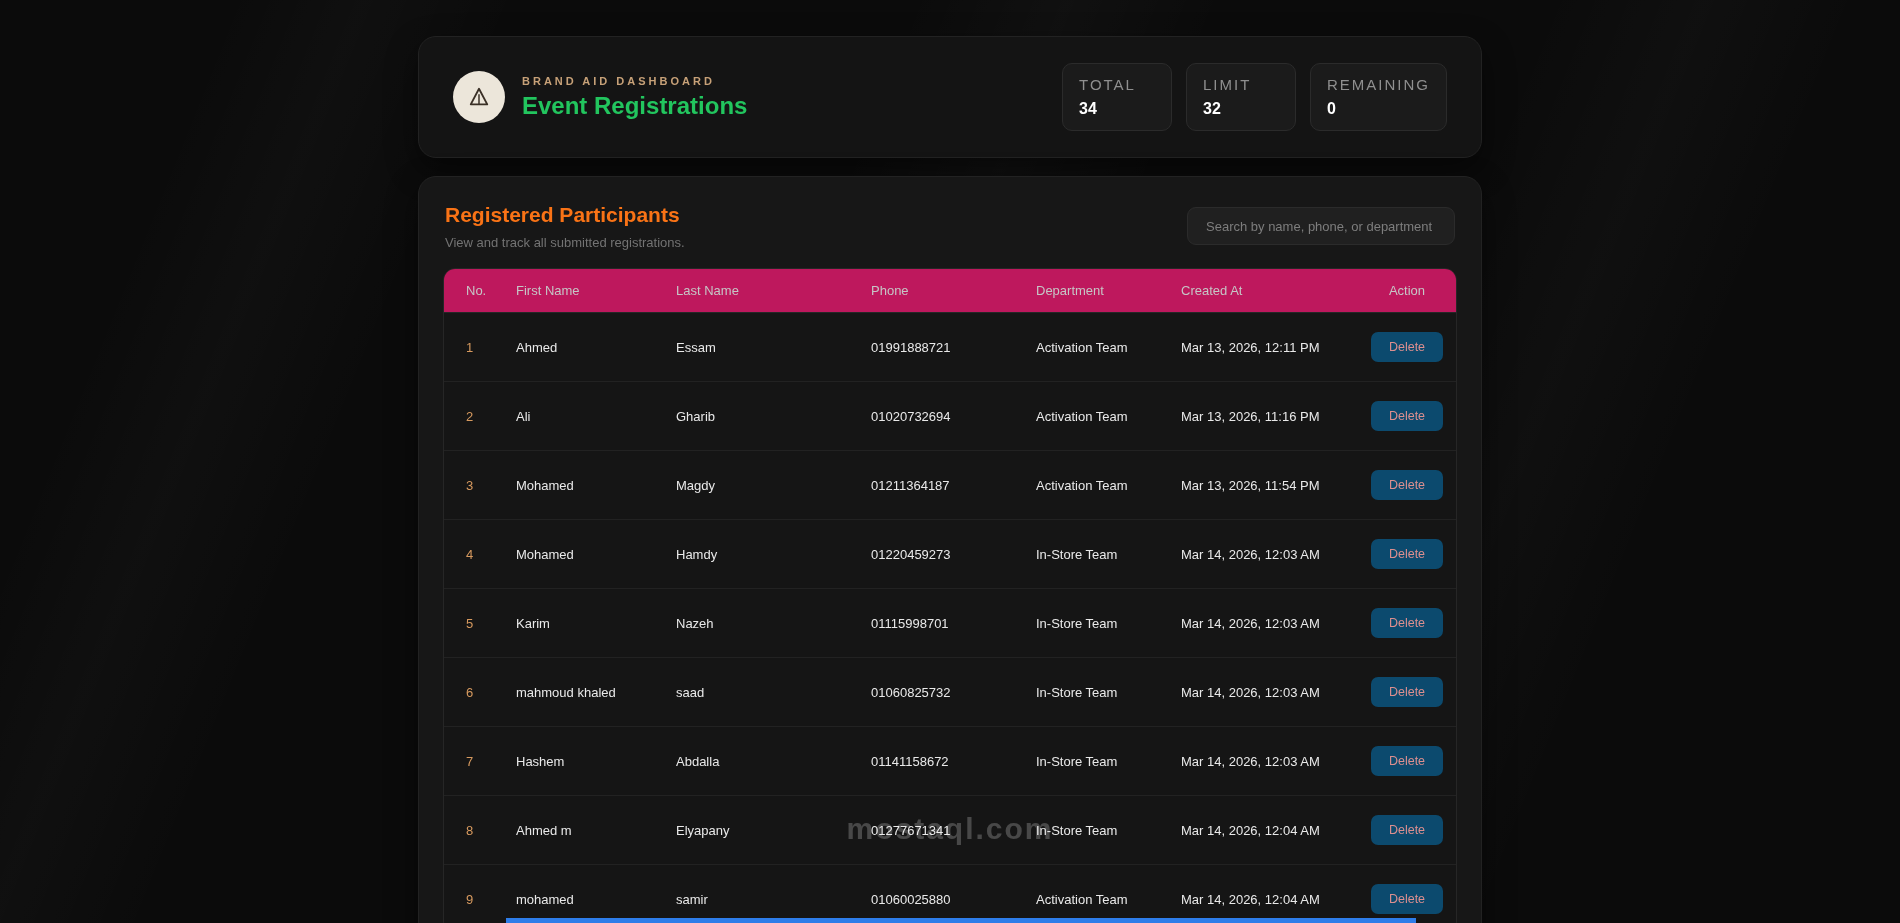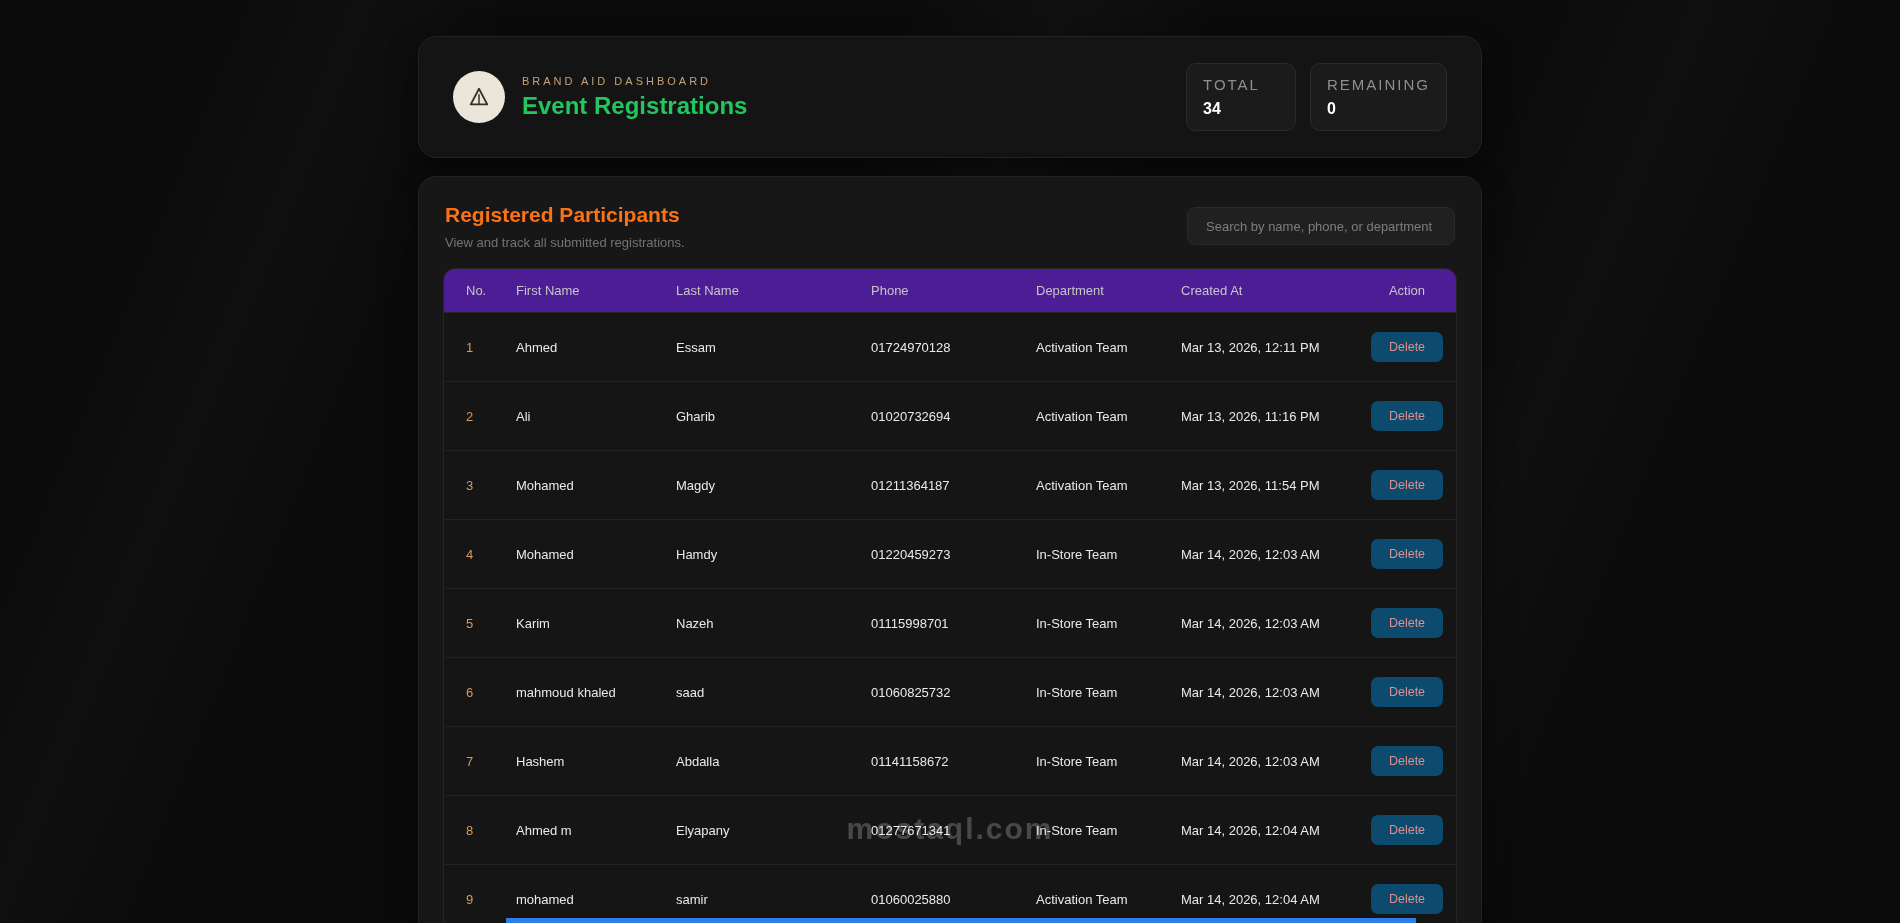--- a/index.html
+++ b/index.html
@@ -33,21 +33,21 @@
     box-shadow: 0 12px 32px rgba(0,0,0,0.45);
   }
   .brand-group { display: flex; align-items: center; gap: 17px; }
   .logo-circle {
     width: 52px; height: 52px; border-radius: 50%;
     background: #ece6da;
     display: flex; align-items: center; justify-content: center;
     flex-shrink: 0;
   }
   .brand-label {
-    color: #c7a178; font-size: 11px; font-weight: normal;
+    color: #c7a178; font-size: 11px; font-weight: bold;
     letter-spacing: 3px; margin-bottom: 5px;
   }
   .page-title { color: #22c55e; font-size: 24px; font-weight: 700; margin: 0; }
 
   .stats { display: flex; gap: 14px; }
   .stat-card {
     background: #1b1b1b;
     border: 1px solid #2b2b2b;
     border-radius: 10px;
     padding: 12px 16px;
@@ -88,21 +88,21 @@
     overflow: hidden;
     background: #151515;
   }
   table { width: 100%; border-collapse: collapse; font-size: 13px; table-layout: fixed; }
   thead th {
     text-align: left;
     color: #c6c6c6;
     font-weight: 400;
     font-size: 13px;
     padding: 14px 12px;
-    background: #4c1d95;
+    background: #be185d;
     border-bottom: 1px solid #262626;
   }
   tbody td {
     padding: 19px 12px;
     color: #e9e9e9;
     border-bottom: 1px solid #222222;
   }
   tbody tr:last-child td { border-bottom: none; }
   th:first-child, td:first-child { padding-left: 22px; }
   .col-no { color: #d79a5f; }
@@ -164,20 +164,24 @@
         <div class="brand-text">
           <div class="brand-label">BRAND AID DASHBOARD</div>
           <h1 class="page-title">Event Registrations</h1>
         </div>
       </div>
 
       <div class="stats">
         <div class="stat-card">
           <div class="stat-label">TOTAL</div>
           <div class="stat-value">34</div>
+        </div>
+        <div class="stat-card">
+          <div class="stat-label">LIMIT</div>
+          <div class="stat-value">32</div>
         </div>
         <div class="stat-card">
           <div class="stat-label">REMAINING</div>
           <div class="stat-value">0</div>
         </div>
       </div>
     </header>
 
     <section class="main-card">
       <div class="card-header">
@@ -208,21 +212,21 @@
               <th>Department</th>
               <th>Created At</th>
               <th class="col-action">Action</th>
             </tr>
           </thead>
           <tbody id="rows-body">
               <tr>
     <td class="col-no">1</td>
     <td>Ahmed</td>
     <td>Essam</td>
-    <td>01724970128</td>
+    <td>01991888721</td>
     <td>Activation Team</td>
     <td>Mar 13, 2026, 12:11 PM</td>
     <td class="col-action">
       <button class="delete-btn">Delete</button>
     </td>
   </tr>
               <tr>
     <td class="col-no">2</td>
     <td>Ali</td>
     <td>Gharib</td>

